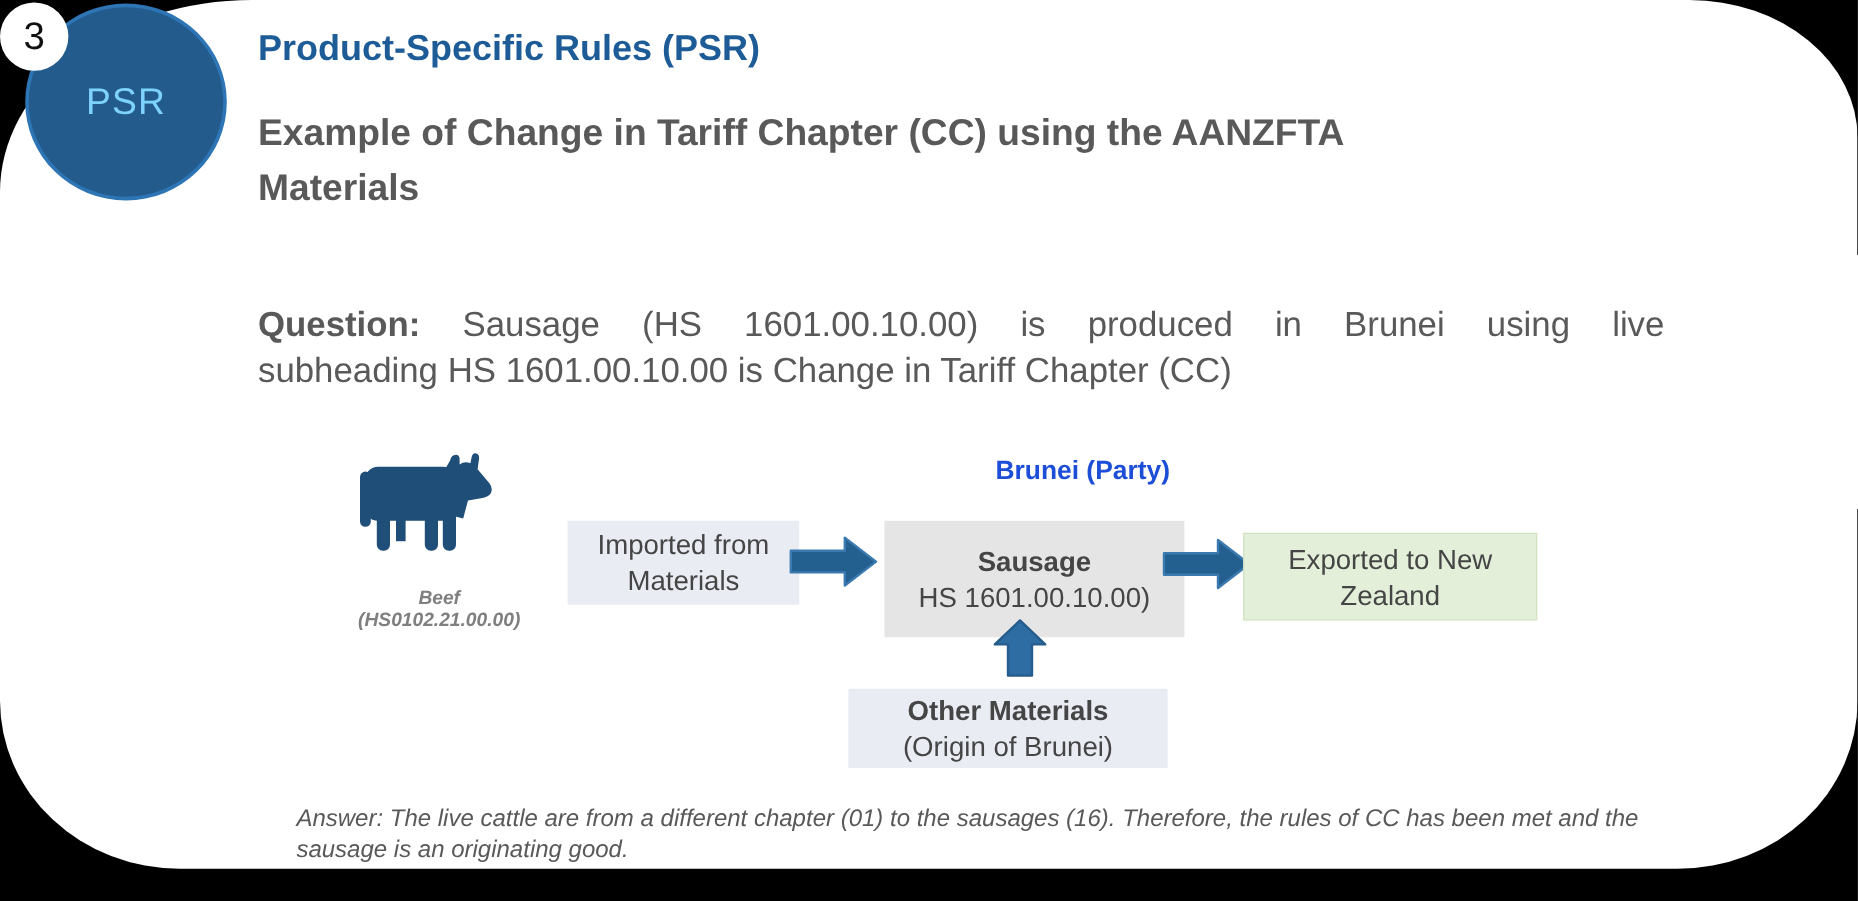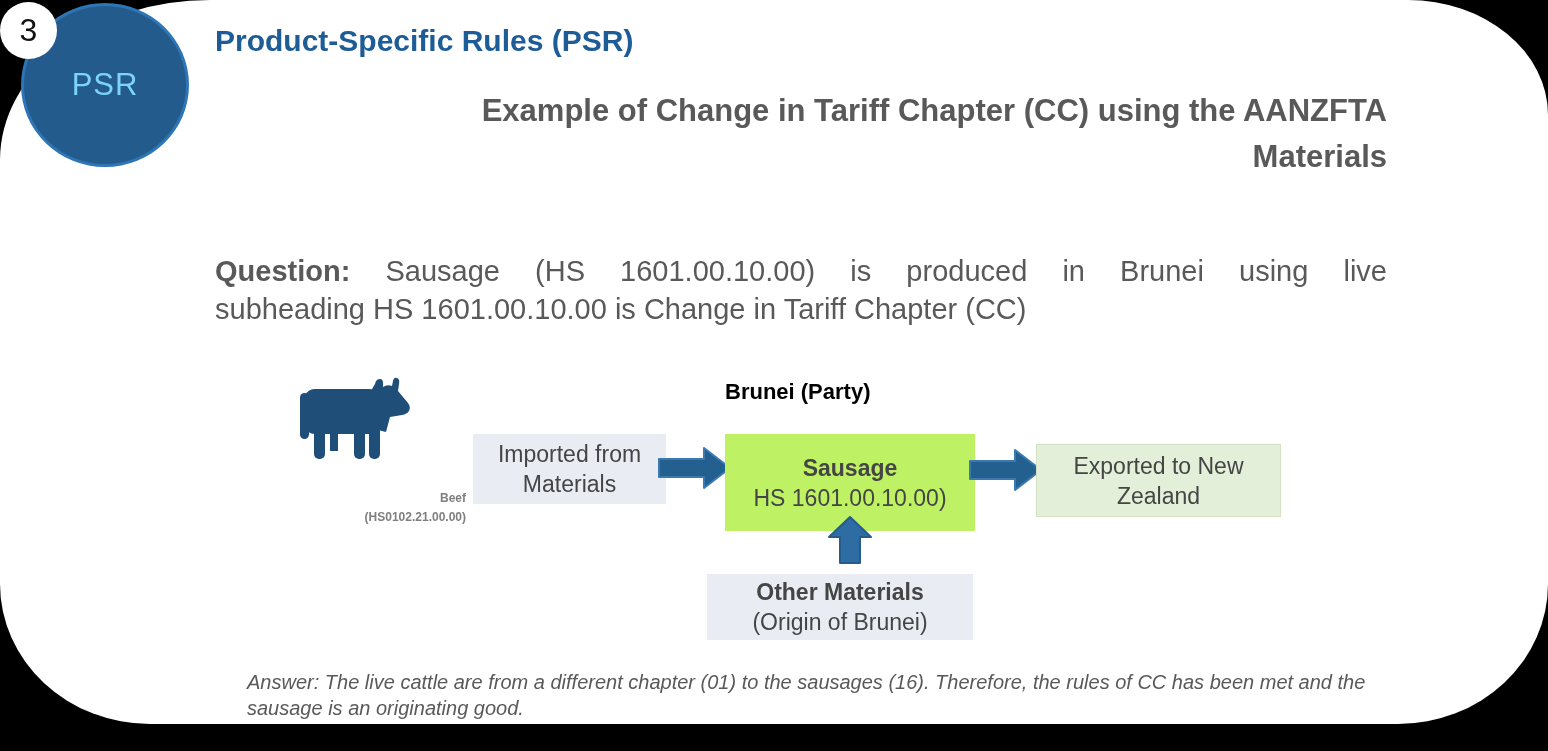--- a/index.html
+++ b/index.html
@@ -9,44 +9,44 @@
          border-radius:210px 140px 150px 150px / 160px 115px 140px 140px;}
 
   .psr-circle{position:absolute;left:21px;top:3px;width:162px;height:158px;border-radius:50%;
               background:#235B8D;border:3px solid #2E75B6;display:flex;align-items:center;
               justify-content:center;color:#7dd3fc;font-size:31px;letter-spacing:1px;z-index:2;}
   .num-badge{position:absolute;left:0;top:2px;width:57px;height:57px;border-radius:50%;
              background:#ffffff;display:flex;align-items:center;justify-content:center;
              color:#111;font-size:32px;z-index:3;}
 
   .title{position:absolute;left:215px;top:24px;font-size:30px;font-weight:bold;color:#1E5C97;}
-  .subtitle{position:absolute;left:215px;top:88px;width:1172px;text-align:right;
+  .subtitle{position:absolute;left:215px;top:88px;width:1172px;text-align:left;
             font-size:31px;font-weight:bold;color:#595959;line-height:46px;}
 
   .question{position:absolute;left:215px;top:208px;width:1172px;color:#595959;
             font-size:29px;line-height:38px;margin-top:44px;}
   .q-line{white-space:normal;}
   .q-just{text-align:justify;text-align-last:justify;}
 
   .box{position:absolute;display:flex;flex-direction:column;align-items:center;
        justify-content:center;text-align:center;color:#454545;font-size:23px;line-height:30px;}
   .box-gray{background:#E9ECF3;}
-  .box-blue{background:#bef264;}
+  .box-blue{background:#e5e5e5;margin-left:12px;}
   .box-green{background:#E3EFD9;border:1px solid #D2E2C2;}
   .bold{font-weight:bold;}
 
   .box-imported{left:473px;top:434px;width:193px;height:70px;}
   .box-sausage{left:725px;top:434px;width:250px;height:97px;}
   .box-exported{left:1036px;top:444px;width:243px;height:71px;}
   .box-other{left:707px;top:574px;width:266px;height:66px;}
 
-  .brunei-label{position:absolute;left:725px;top:379px;width:250px;text-align:left;
-                font-weight:bold;font-size:22px;color:#000000;}
-  .beef-label{position:absolute;left:266px;top:489px;width:200px;text-align:right;
-              font-weight:bold;font-size:12px;line-height:19px;color:#7F7F7F;}
+  .brunei-label{position:absolute;left:725px;top:379px;width:250px;text-align:right;
+                font-weight:bold;font-size:22px;color:#1d4ed8;}
+  .beef-label{position:absolute;left:266px;top:489px;width:200px;text-align:center;
+              font-weight:bold;font-size:16px;line-height:19px;color:#7F7F7F;font-style:italic;}
   .cow{position:absolute;left:296px;top:376px;}
   .arrow{position:absolute;}
   .arrow-1{left:657px;top:445px;}
   .arrow-2{left:968px;top:447px;}
   .arrow-up{left:827px;top:515px;}
 
   .answer{position:absolute;left:222px;top:669px;width:1130px;font-size:20px;
           font-style:italic;color:#595959;line-height:26px;margin-left:25px;}
 </style>
 </head>

